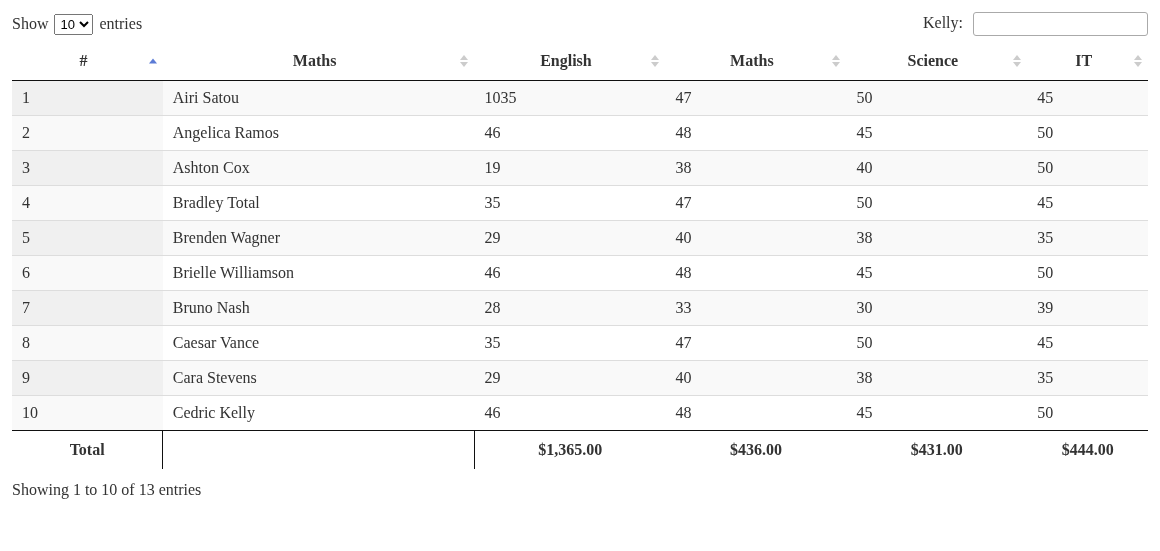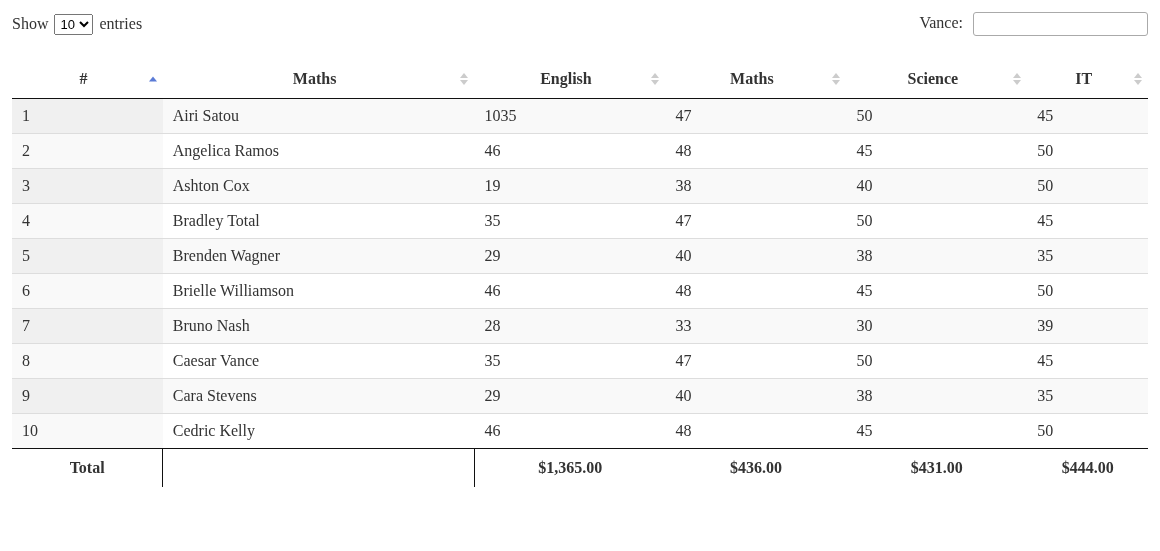--- a/index.html
+++ b/index.html
@@ -8,21 +8,21 @@
     font-size: 16px;
     color: #333;
     margin: 0;
     padding: 12px;
     width: 1160px;
   }
   .top-bar {
     display: flex;
     justify-content: space-between;
     align-items: center;
-    margin-bottom: 24px;
+    margin-bottom: 6px;
   }
   .length-ctrl label, .search-ctrl label {
     font-weight: normal;
   }
   .length-ctrl select {
     font-family: Arial, sans-serif;
     font-size: 13px;
     padding: 1px;
     margin: 0 2px;
   }
@@ -126,21 +126,21 @@
     <label>
       <span>Show</span>
       <select>
         <option selected="">10</option>
       </select>
       <span>entries</span>
     </label>
   </div>
   <div class="search-ctrl">
     <label>
-      <span>Vance:</span>
+      <span>Kelly:</span>
       <input type="search" value="" style="">
     </label>
   </div>
 </div>
 
 <table>
   <thead>
     <tr>
       <th class="col-idx">
         <span>#</span>
@@ -273,13 +273,14 @@
       <th class="foot-sep"></th>
       <th>$1,365.00</th>
       <th>$436.00</th>
       <th>$431.00</th>
       <th>$444.00</th>
     </tr>
   </tfoot>
 </table>
 
 <div class="bottom-bar">
+  <div>Showing 1 to 10 of 13 entries</div>
 </div>
 
 </body></html>

